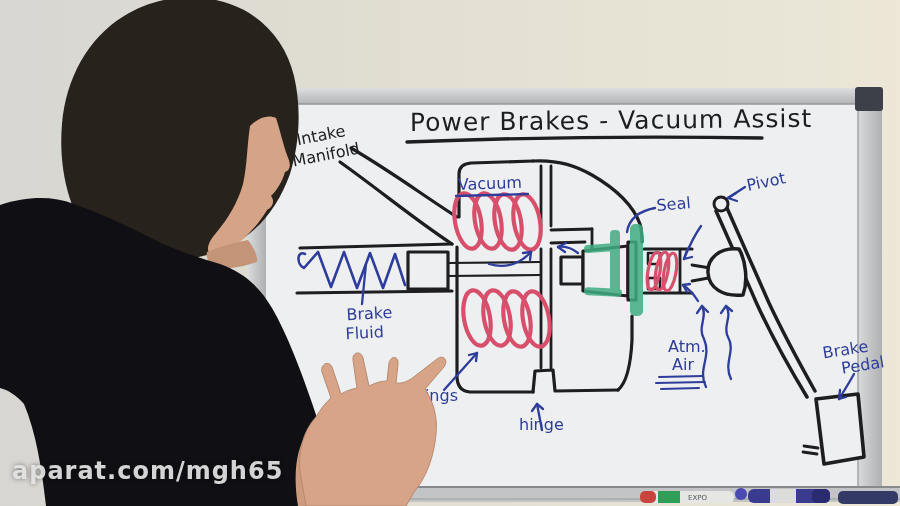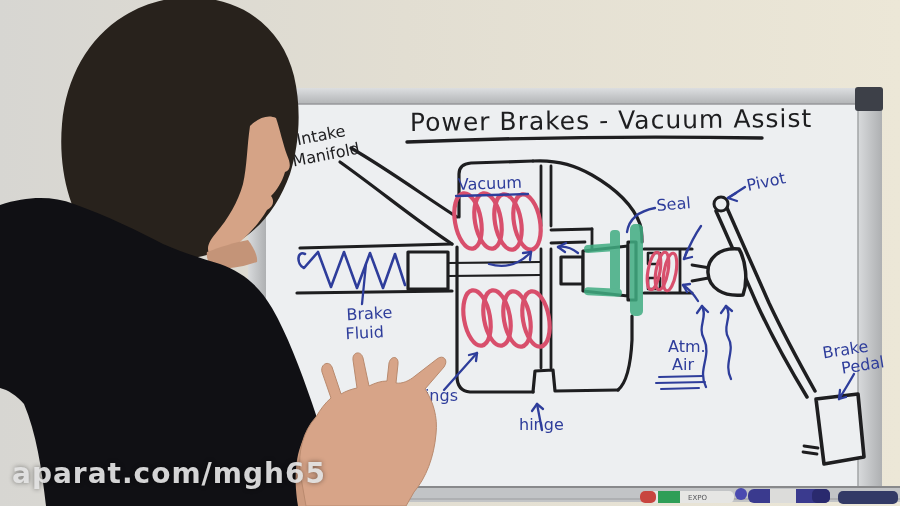--- a/index.html
+++ b/index.html
@@ -2,21 +2,21 @@
 <html><head>
 <meta charset="utf-8">
 <style>
   html,body{margin:0;padding:0;background:#222;}
   #stage{position:relative;width:900px;height:506px;overflow:hidden;font-family:"DejaVu Sans",sans-serif;}
   #scene{position:absolute;left:0;top:0;}
   .hand-text{font-family:"DejaVu Sans",sans-serif;}
   #watermark{
     position:absolute;left:12px;top:457px;
     font-family:"DejaVu Sans",sans-serif;
-    font-size:28px;font-weight:bold;letter-spacing:1px;
+    font-size:24px;font-weight:bold;letter-spacing:1px;
     color:rgba(230,230,230,0.92);
     text-shadow:0 0 5px rgba(0,0,0,0.45);
     pointer-events:none;
   }
 </style>
 </head>
 <body>
 
 <div id="stage">
 <svg id="scene" width="900" height="506" viewBox="0 0 900 506">

